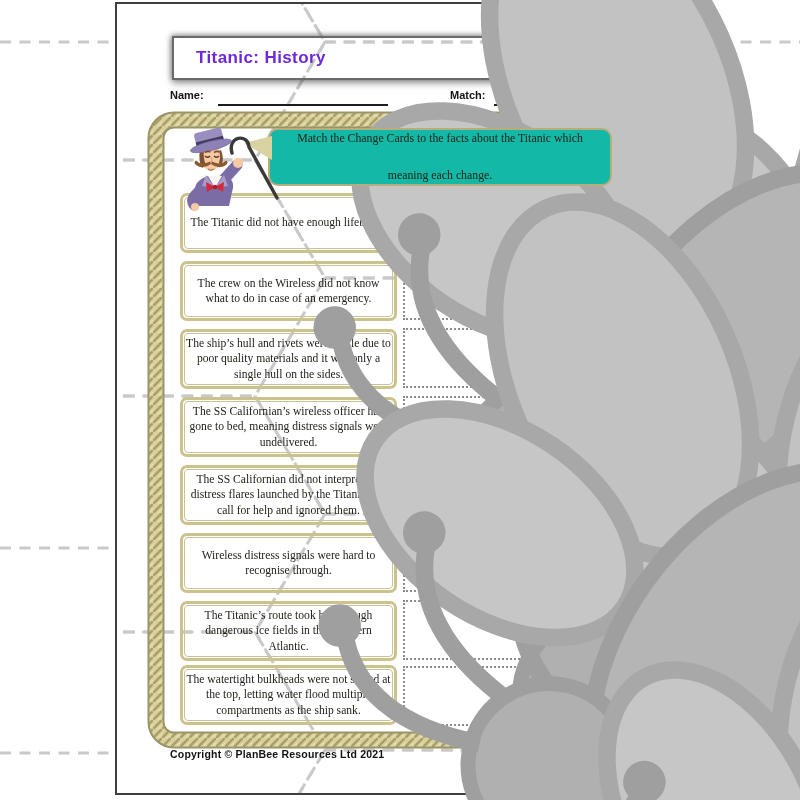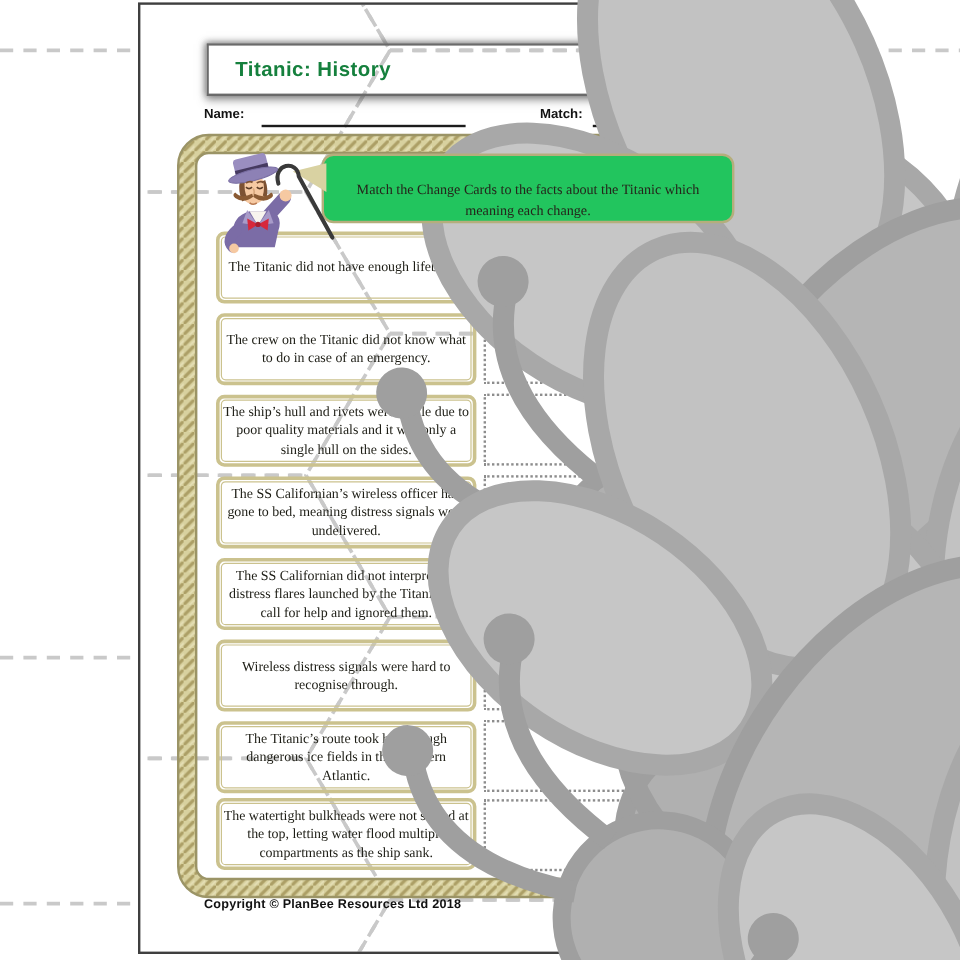--- a/index.html
+++ b/index.html
@@ -12,27 +12,27 @@
   #hex-layer{left:0;top:0;z-index:0;}
   #page-frame{left:115px;top:2px;width:562px;height:789px;border:2px solid #3f3f3f;z-index:1;background:transparent;}
   #decor-layer{left:0;top:0;z-index:3;pointer-events:none;}
   #bubble{z-index:4;}
   #character{z-index:5;}
 
   
   #title-box{left:172px;top:36px;width:412px;height:40px;padding:0 22px;z-index:2;
      border:2px solid #6a6a6a;display:flex;justify-content:space-between;align-items:center;
      box-shadow:1px 2px 7px 1px rgba(60,60,60,.55),-1px -1px 5px rgba(60,60,60,.4);
-     font-weight:bold;font-size:17px;color:#15803d;letter-spacing:.4px;background:transparent;}
+     font-weight:bold;font-size:17px;color:#6d28d9;letter-spacing:.4px;background:transparent;}
   .hdr-label{font-weight:bold;font-size:11px;color:#121212;z-index:2;}
   .write-line{border-bottom:2px solid #1c1c1c;z-index:2;}
 
   
-  #bubble{left:268px;top:128px;width:340px;height:54px;background:#22c55e;border:2px solid #b5ae7c;
-     border-radius:10px;display:flex;flex-direction:column;justify-content:flex-end;align-items:center;
+  #bubble{left:268px;top:128px;width:340px;height:54px;background:#14b8a6;border:2px solid #b5ae7c;
+     border-radius:10px;display:flex;flex-direction:column;justify-content:space-between;align-items:center;
      font-family:"Liberation Serif",serif;font-size:11.8px;line-height:1.45;color:#25251b;text-align:center;}
   #bubble::before{content:"";position:absolute;left:-26px;top:6px;width:0;height:0;
      border-top:7px solid transparent;border-bottom:17px solid transparent;border-right:28px solid #d9d2a2;}
 
   
   .card{left:180px;width:205px;height:54px;border:3px solid #cbc28e;border-radius:7px;z-index:2;
      display:flex;align-items:center;justify-content:center;text-align:center;
      font-family:"Liberation Serif",serif;font-size:11.6px;line-height:1.3;color:#1d1d15;padding:0 3px;}
   .card::before{content:"";position:absolute;inset:1px;border:1px solid #cbc28e;border-radius:4px;}
   .slot{left:403px;width:209px;height:56px;border:2px dotted #8d8d8d;z-index:2;background:transparent;}
@@ -92,21 +92,21 @@
 </div>
 <span class="abs hdr-label" style="left:170px;top:89px;">Name:</span>
 <div class="abs write-line" style="left:218px;top:85px;width:170px;height:19px;"></div>
 <span class="abs hdr-label" style="left:450px;top:89px;">Match:</span>
 <div class="abs write-line" style="left:494px;top:85px;width:144px;height:19px;"></div>
 
 <div class="abs card" style="top:193px;">
     <span>The Titanic did not have enough lifeboats.</span>
   </div>
 <div class="abs card" style="top:261px;">
-    <span>The crew on the Titanic did not know what to do in case of an emergency.</span>
+    <span>The crew on the Wireless did not know what to do in case of an emergency.</span>
   </div>
 <div class="abs card" style="top:329px;">
     <span>The ship’s hull and rivets were brittle due to poor quality materials and it was only a single hull on the sides.</span>
   </div>
 <div class="abs card" style="top:397px;">
     <span>The SS Californian’s wireless officer had gone to bed, meaning distress signals were undelivered.</span>
   </div>
 <div class="abs card" style="top:465px;">
     <span>The SS Californian did not interpret the distress flares launched by the Titanic as a call for help and ignored them.</span>
   </div>
@@ -122,21 +122,21 @@
 
 <div class="abs slot" style="top:192px;"></div>
 <div class="abs slot" style="top:260px;"></div>
 <div class="abs slot" style="top:328px;"></div>
 <div class="abs slot" style="top:396px;"></div>
 <div class="abs slot" style="top:464px;"></div>
 <div class="abs slot" style="top:532px;"></div>
 <div class="abs slot" style="top:600px;"></div>
 <div class="abs slot" style="top:666px;"></div>
 
-<span class="abs footer-text" style="left:170px;top:748px;">Copyright © PlanBee Resources Ltd 2018</span>
+<span class="abs footer-text" style="left:170px;top:748px;">Copyright © PlanBee Resources Ltd 2021</span>
 <span class="abs footer-text" style="left:480px;top:749px;width:160px;text-align:right;">www.planbee.com</span>
 
 <svg id="decor-layer" class="abs" width="800" height="800">
   <defs>
     <pattern id="ropeP" patternUnits="userSpaceOnUse" width="9" height="9">
       <rect width="9" height="9" fill="#d8d19f"></rect>
       <path d="M -2 11 L 11 -2" stroke="#ac9f66" stroke-width="2.6"></path>
       <path d="M 2.5 11.5 L 11.5 2.5" stroke="#e6e0b8" stroke-width="1.2"></path>
     </pattern>
     <symbol id="bee" viewBox="0 0 64 58">

